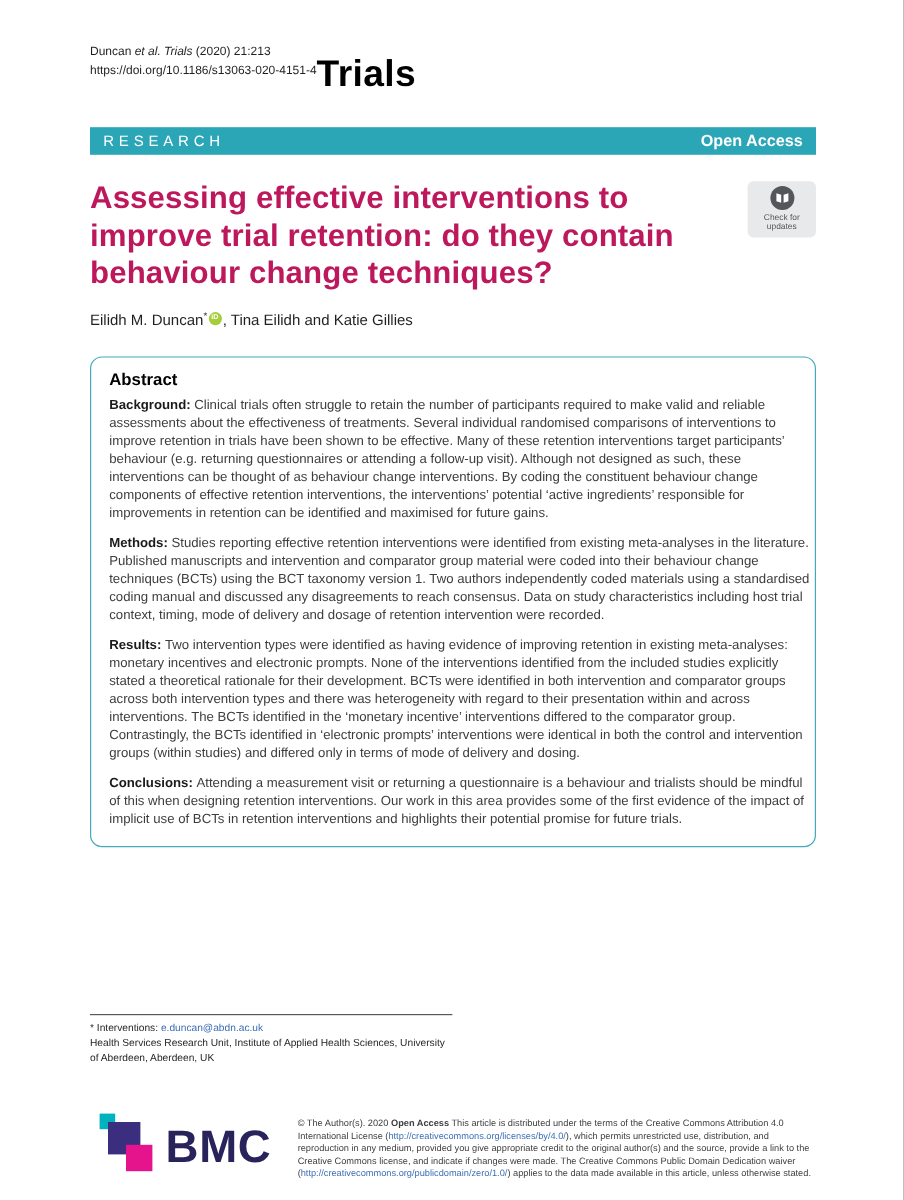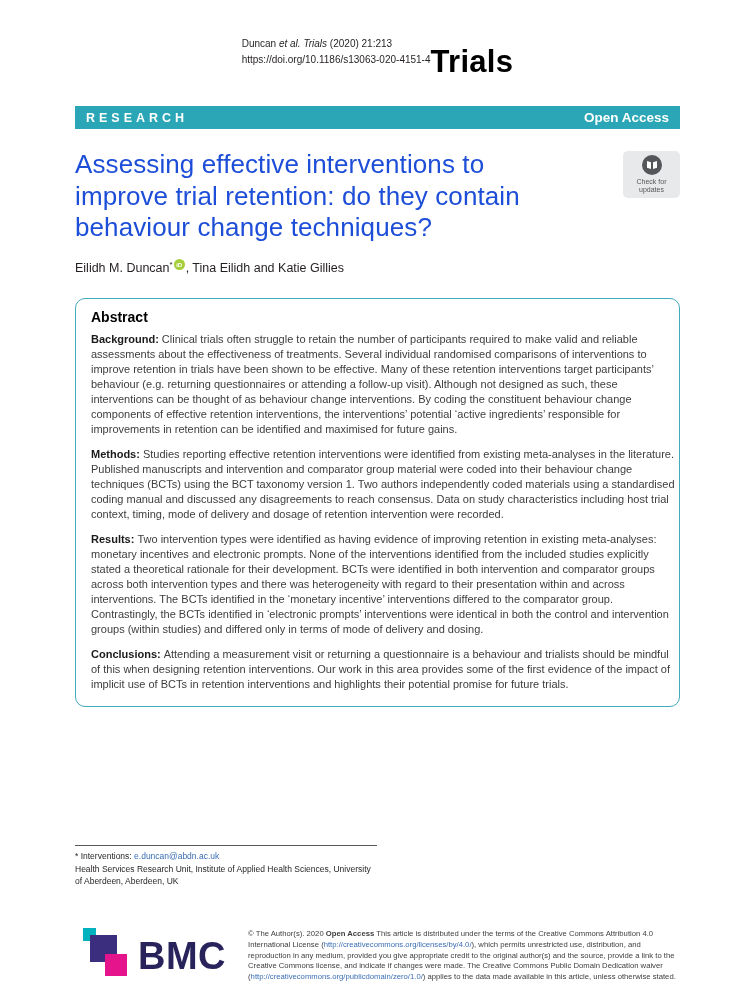--- a/index.html
+++ b/index.html
@@ -3,35 +3,35 @@
 <meta charset="utf-8">
 <style>
   * { box-sizing: border-box; }
   html,body { margin:0; padding:0; background:#888; }
   body { font-family:"Liberation Sans", sans-serif; }
   .page {
     position:relative; width:753px; height:1000px; margin:0 auto;
     background:#ffffff; padding:36px 73px 0 75px; overflow:hidden;
   }
   
-  .topbar { display:flex; justify-content:center; align-items:flex-start; }
+  .topbar { display:flex; justify-content:flex-start; align-items:flex-start; }
   .citation { font-size:10px; color:#231f20; line-height:1.55; }
   .citation em { font-style:italic; }
   .journal-logo { font-size:31px; color:#000; font-weight:700; letter-spacing:0.3px; margin-top:8px; }
   
   .banner {
     margin-top:26px; height:23px; background:#2ba6b6; color:#fff;
     display:flex; justify-content:space-between; align-items:center; padding:0 11px;
   }
-  .banner .research { font-weight:bold; font-size:12.5px; letter-spacing:4px; }
+  .banner .research { font-weight:normal; font-size:12.5px; letter-spacing:4px; }
   .banner .oa { font-weight:bold; font-size:13.5px; }
   
   .title-row { display:flex; justify-content:space-between; margin-top:20px; }
   h1.article-title {
-    margin:0; font-size:26px; font-weight:400; line-height:1.22; color:#1d4ed8;
+    margin:0; font-size:26px; font-weight:700; line-height:1.22; color:#be185d;
     width:505px; letter-spacing:0.1px;
   }
   .crossmark {
     width:57px; height:47px; background:#e8e9ea; border-radius:5px; flex:0 0 auto;
     display:flex; flex-direction:column; align-items:center; justify-content:center; gap:3px;
     margin-top:2px; cursor:pointer;
   }
   .cm-circle { width:20px; height:20px; border-radius:50%; background:#55565a;
     display:flex; align-items:center; justify-content:center; }
   .cm-text { font-size:7px; color:#55565a; line-height:1.2; text-align:center; }
@@ -51,21 +51,21 @@
   .abstract-box h2 { margin:0 0 7px; font-size:14px; font-weight:bold; color:#000; }
   .abstract-box p { margin:0 0 10px; font-size:11px; line-height:15px; color:#3d3d3d; }
   .abstract-box p strong { color:#1a1a1a; margin-right:3px; }
   
   .footnote { position:absolute; left:75px; bottom:112px; width:302px;
     font-size:8.5px; color:#231f20; line-height:1.5; }
   .footnote .rule { border-top:1px solid #58595b; margin-bottom:4px; width:100%; }
   a.link { color:#3b6eb5; text-decoration:none; cursor:pointer; }
   
   .pubfooter { position:absolute; left:83px; right:70px; bottom:16px;
-    display:flex; align-items:center; gap:22px; }
+    display:flex; align-items:flex-end; gap:22px; }
   .bmc-logo { display:flex; align-items:center; gap:9px; flex:0 0 auto; }
   .bmc-mark { position:relative; width:46px; height:56px; }
   .bmc-sq { position:absolute; }
   .bmc-sq.teal { width:13px; height:13px; background:#00b2be; left:0; top:0; }
   .bmc-sq.purple { width:27px; height:27px; background:#3b2e7e; left:7px; top:7px; }
   .bmc-sq.magenta { width:22px; height:22px; background:#e6148c; left:22px; top:26px; }
   .bmc-text { font-size:38px; font-weight:bold; color:#29235c; letter-spacing:0.5px; }
   .license { font-size:7.7px; color:#3d3d3d; line-height:1.38; max-width:432px; }
 </style>
 </head>

